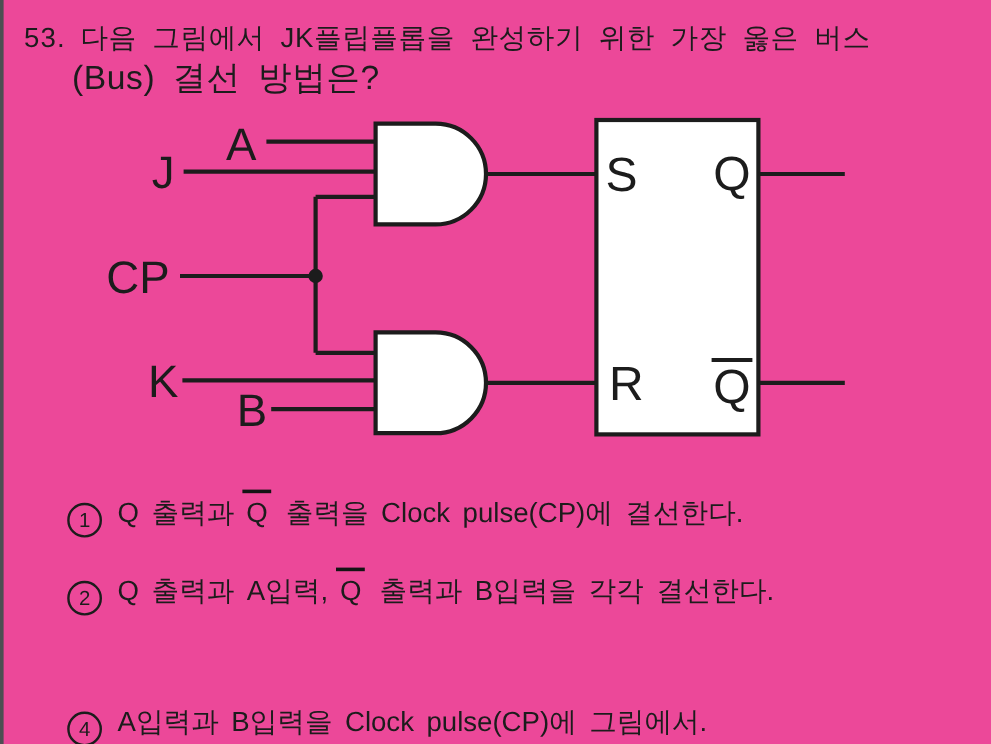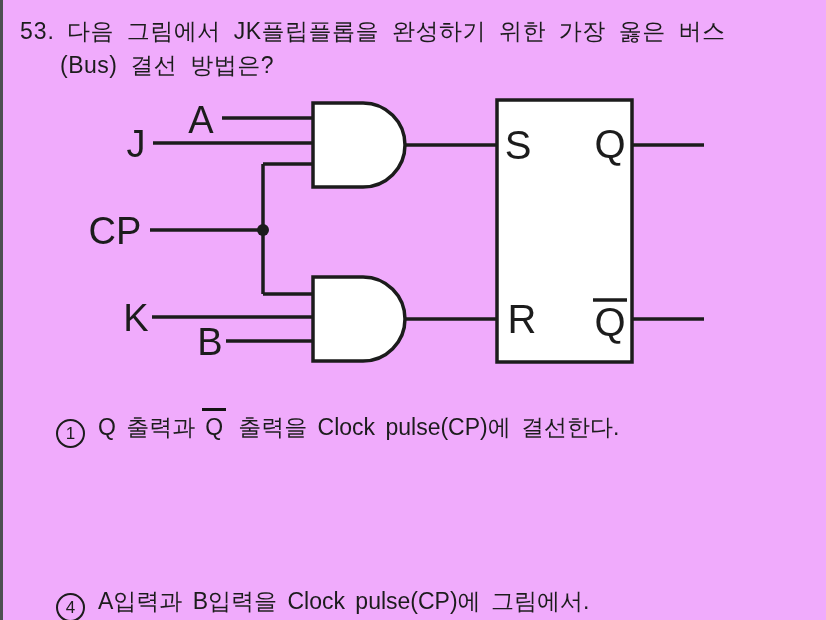--- a/index.html
+++ b/index.html
@@ -4,36 +4,36 @@
 <style>
   html, body { margin: 0; padding: 0; }
   body {
     width: 826px; height: 620px;
     background: #ffffff;
     font-family: "Liberation Sans", sans-serif;
     color: #1c1c1c;
     overflow: hidden;
     position: relative;
   }
-  .page { position: absolute; inset: 0; background: #f0abfc; }
+  .page { position: absolute; inset: 0; background: #ec4899; }
   .left-rule {
     position: absolute; left: 0; top: 0;
     width: 3px; height: 620px;
     background: #4d4f52;
   }
   .q-line1 {
     position: absolute; left: 20px; top: 15px;
     font-size: 23px; line-height: 32px;
     letter-spacing: 0.5px; word-spacing: 6px;
     white-space: nowrap; color: #1c1c1c;
   }
   .q-num { margin-right: 12px; letter-spacing: 1px; }
   .q-line2 {
     position: absolute; left: 60px; top: 49px;
-    font-size: 23px; line-height: 32px;
+    font-size: 28px; line-height: 32px;
     letter-spacing: 0.5px; word-spacing: 6px;
     white-space: nowrap; color: #1c1c1c;
   }
   .circuit-svg { position: absolute; left: 0; top: 90px; }
   .circuit-svg text {
     fill: #1c1c1c;
     font-family: "Liberation Sans", sans-serif;
   }
   .opt {
     position: absolute; left: 56px;
@@ -109,18 +109,21 @@
     <text x="518" y="69" font-size="40" text-anchor="middle">S</text>
     <text x="610" y="68" font-size="40" text-anchor="middle">Q</text>
     <text x="522" y="243" font-size="40" text-anchor="middle">R</text>
     <text x="610" y="246" font-size="40" text-anchor="middle">Q</text>
   </svg>
 
   <div class="opt" style="top:408px">
     <span class="opt-num">1</span><span class="opt-pre">Q 출력과</span><span class="qbar">Q</span><span class="opt-post">출력을 Clock pulse(CP)에 결선한다.</span>
   </div>
 
+  <div class="opt" style="top:473px">
+    <span class="opt-num">2</span><span class="opt-pre">Q 출력과 A입력,</span><span class="qbar">Q</span><span class="opt-post">출력과 B입력을 각각 결선한다.</span>
+  </div>
 
 
   <div class="opt" style="top:586px">
     <span class="opt-num">4</span><span class="opt-pre">A입력과 B입력을 Clock pulse(CP)에 그림에서.</span>
   </div>
 </div>
 
 </body></html>

